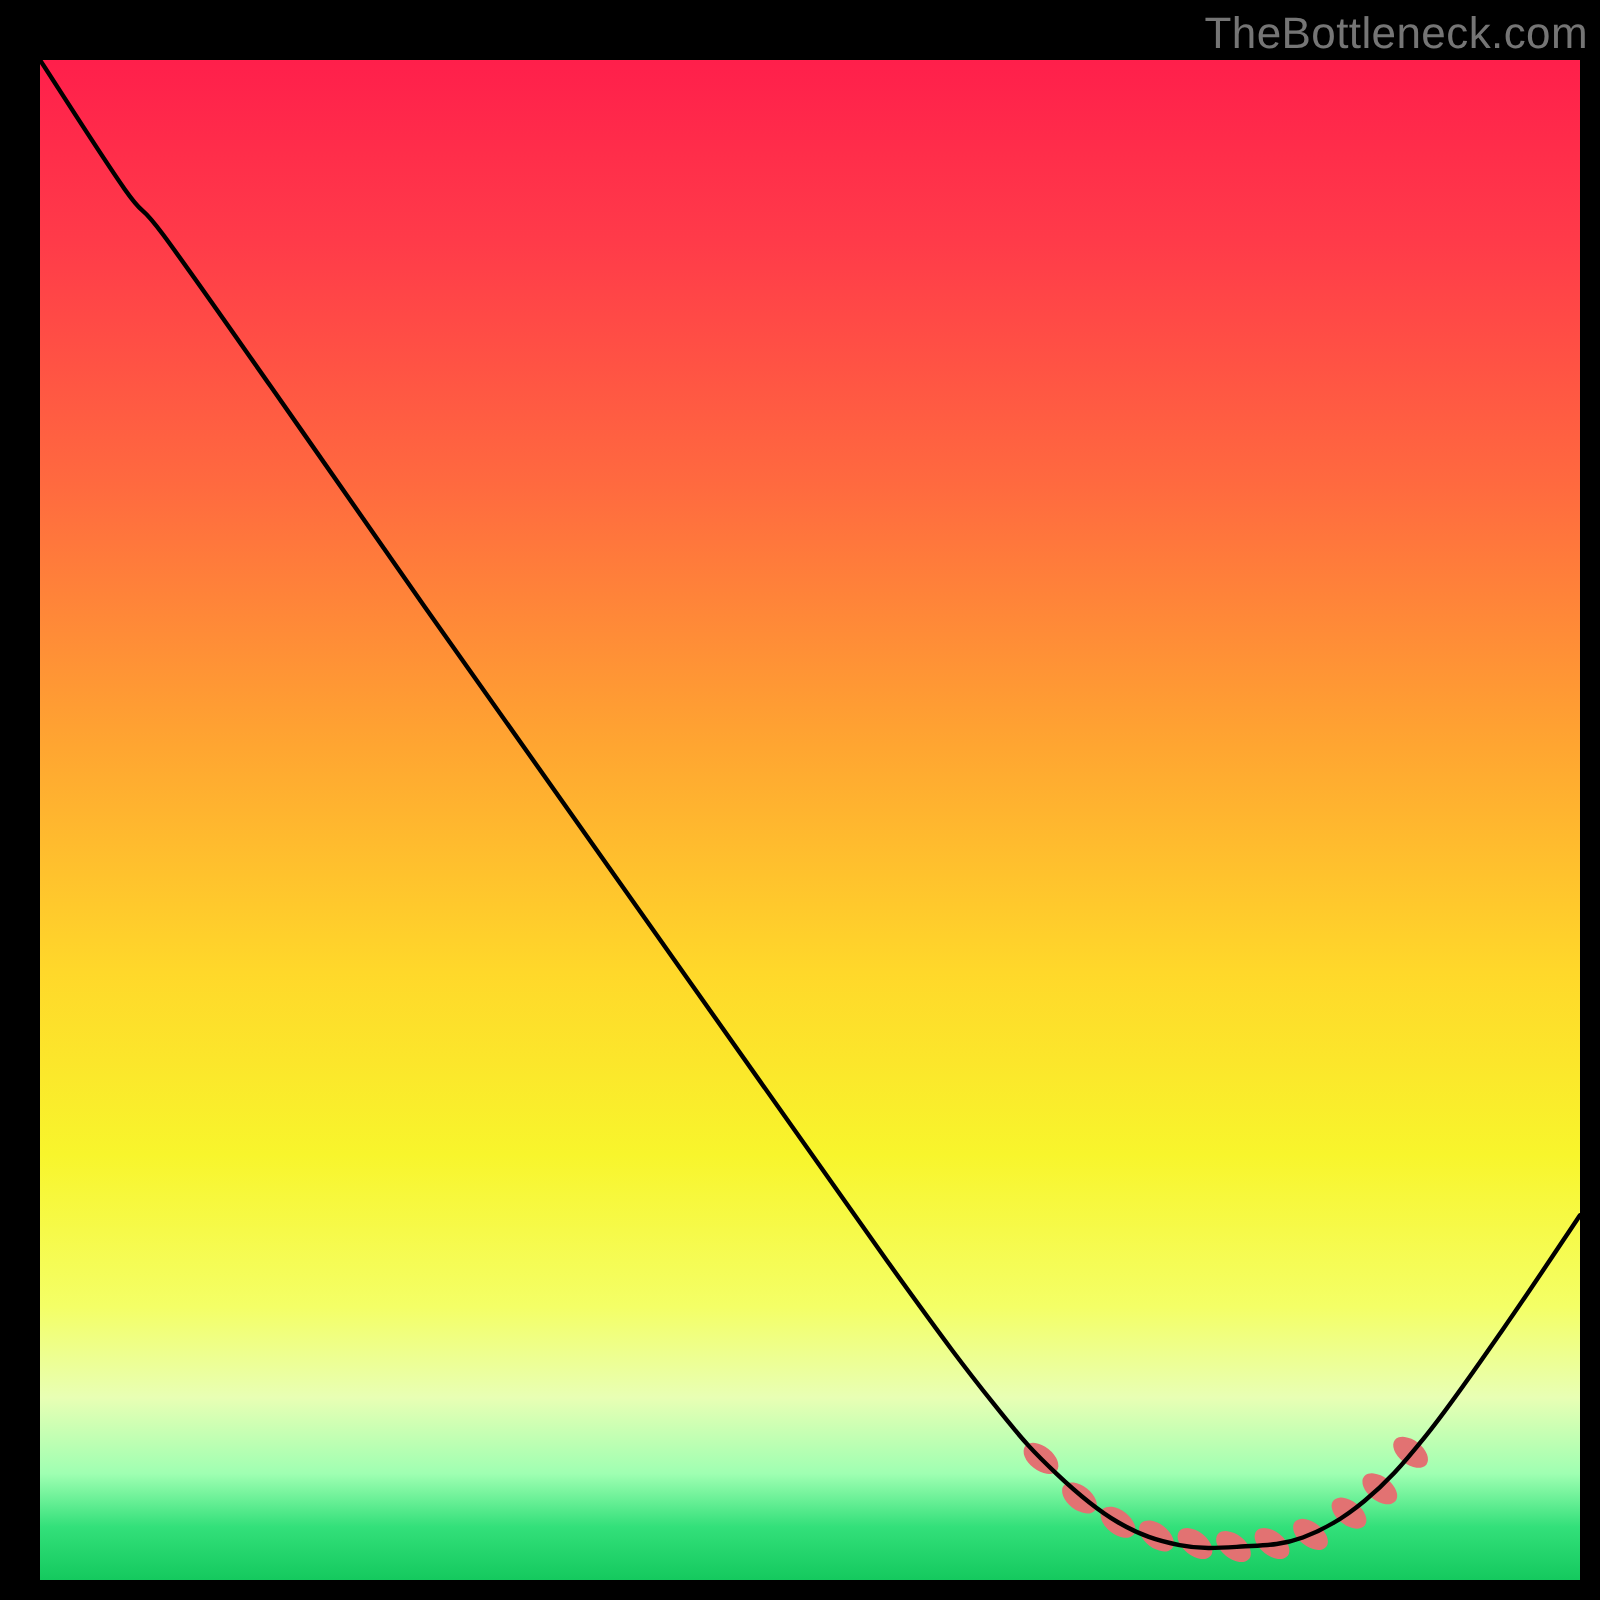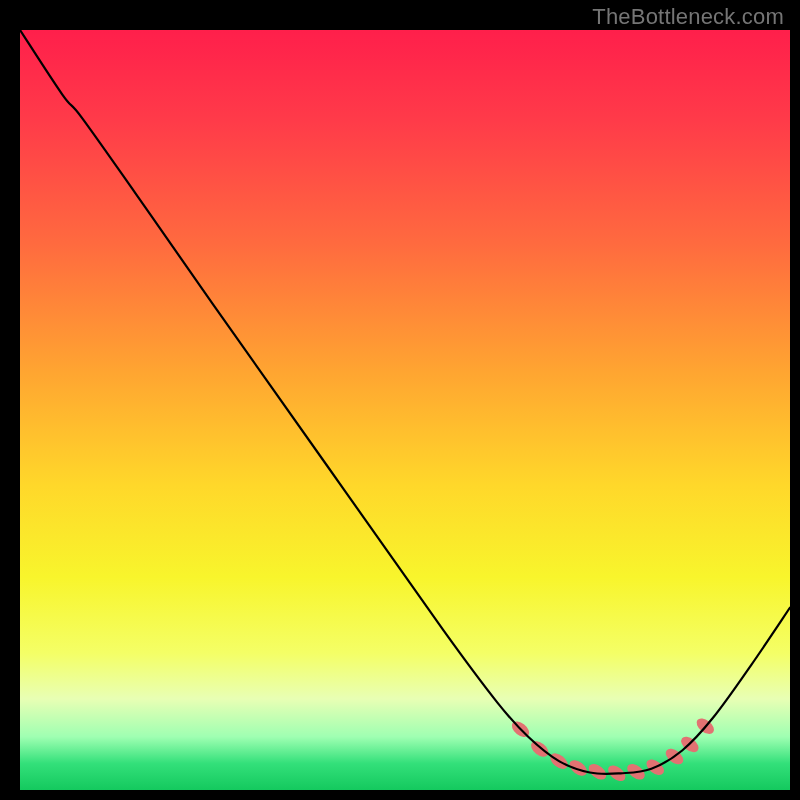--- a/index.html
+++ b/index.html
@@ -11,21 +11,21 @@
     overflow: hidden;
   }
   #chart-container {
     position: relative;
     width: 800px;
     height: 800px;
   }
   #attribution {
     position: absolute;
     top: 4px;
-    right: 16px;
+    right: 6px;
     font-family: Arial, Helvetica, sans-serif;
     font-size: 22px;
     color: #757575;
     font-weight: 500;
     letter-spacing: 0.2px;
   }
   svg {
     display: block;
   }
 </style>

